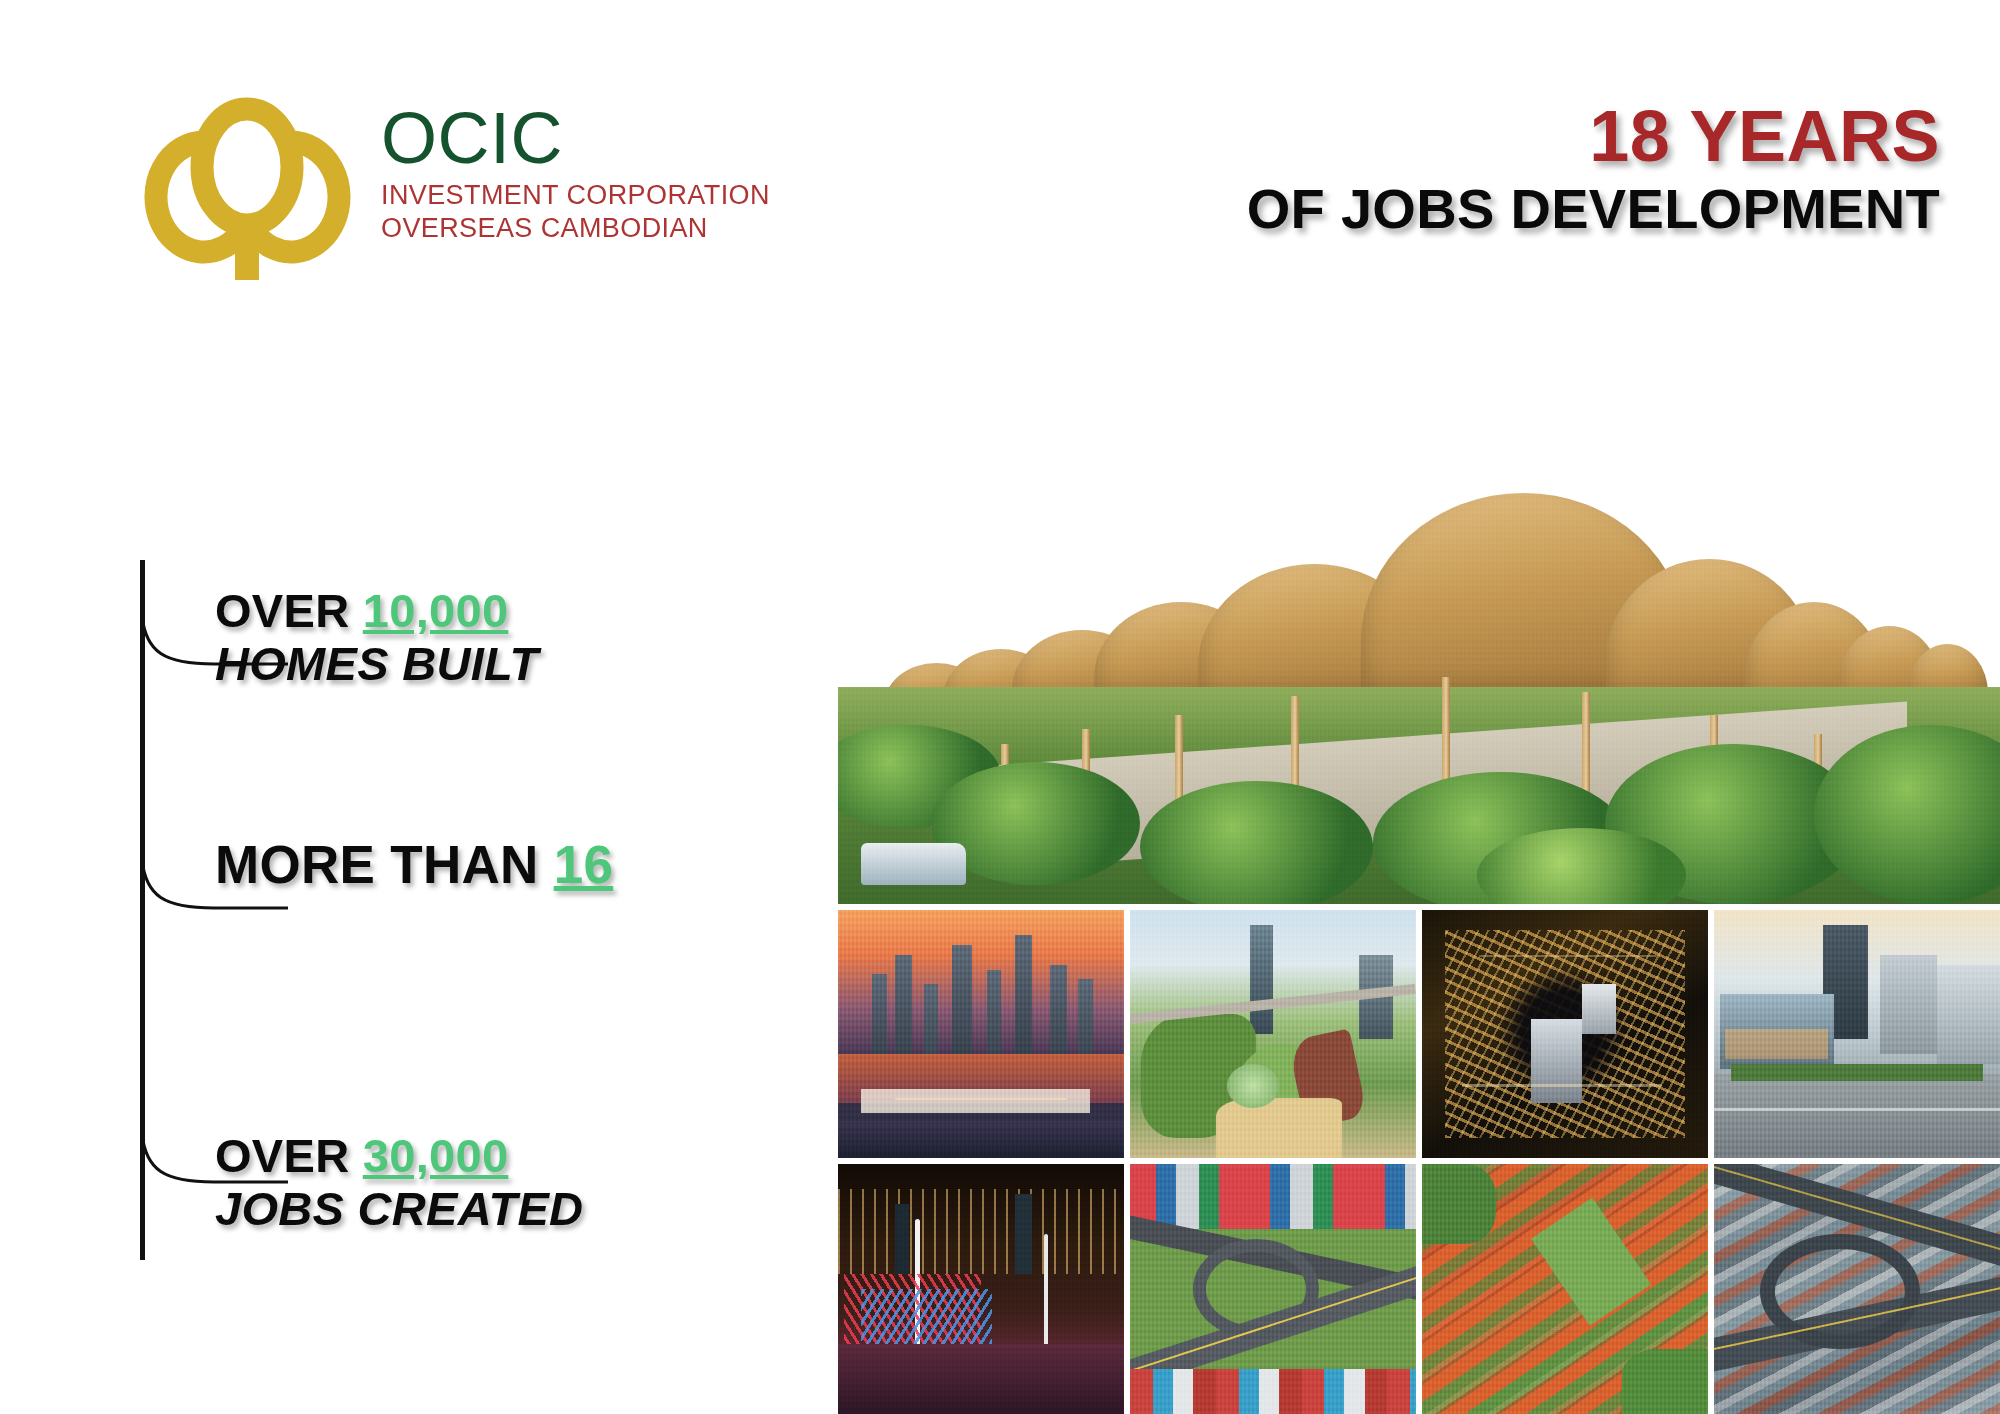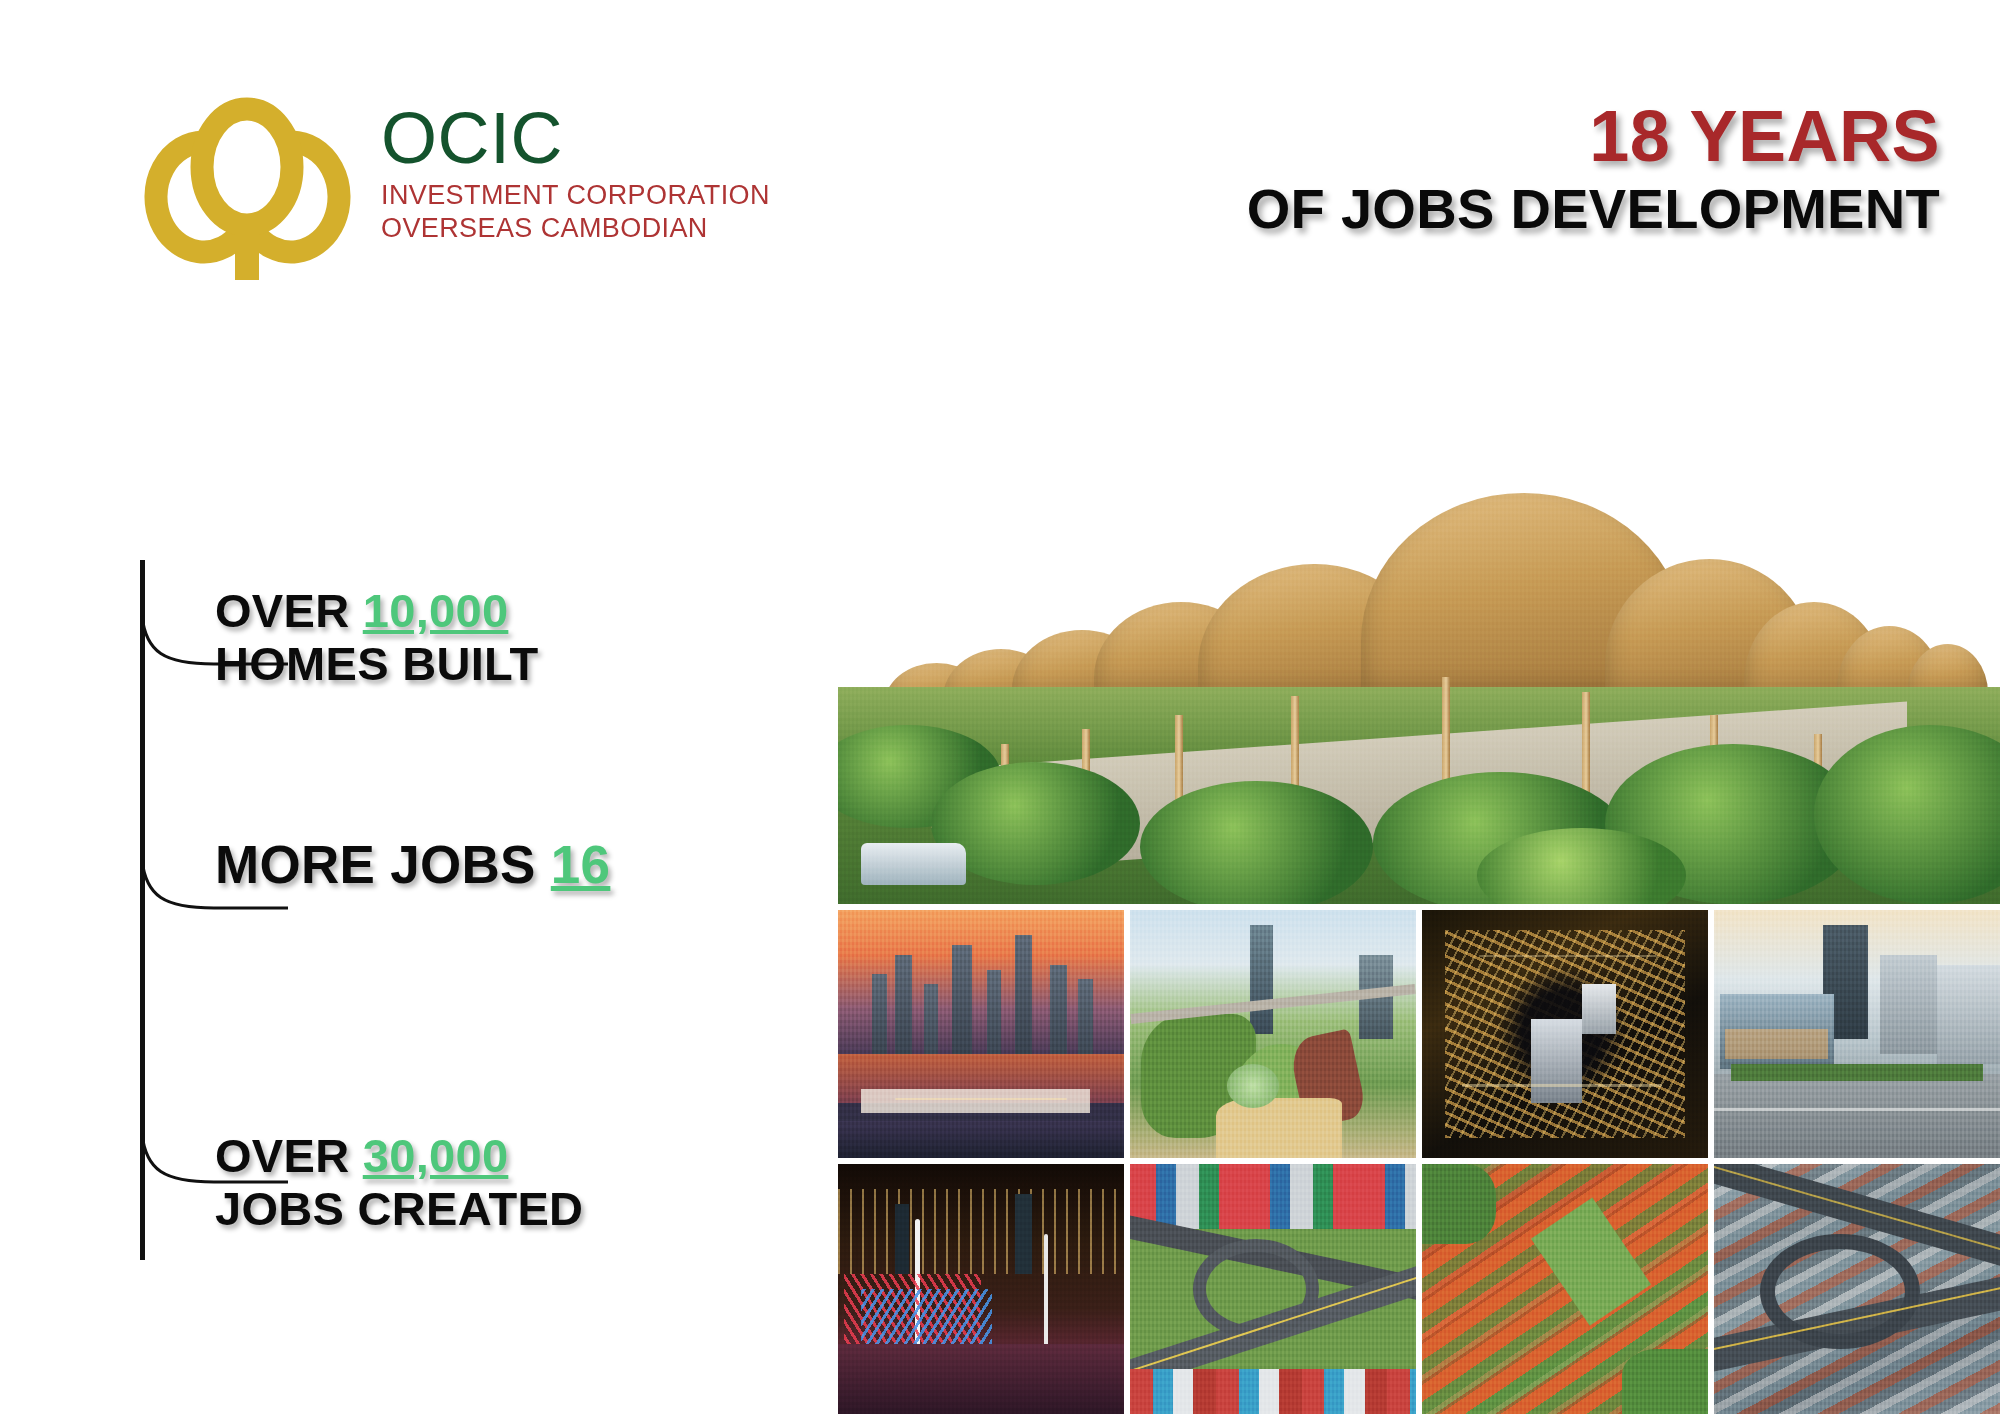--- a/index.html
+++ b/index.html
@@ -44,21 +44,21 @@
   }
 
   
   #stats { position:absolute; left:0; top:560px; width:840px; height:710px; }
   #stats-spine { position:absolute; left:140px; top:0; width:5px; height:700px; background:#111; }
   #stats-branches { position:absolute; left:138px; top:0; width:160px; height:700px; }
   .stat-block { position:absolute; left:215px; }
   .stat-line1 { font-size:47px; font-weight:700; letter-spacing:0.3px; line-height:1.12;
                 text-shadow:3px 4px 5px rgba(0,0,0,0.30); color:#0b0b0b; white-space:nowrap; }
   .stat-line2 { font-size:47px; font-weight:700; letter-spacing:0.3px; line-height:1.12;
-                text-shadow:3px 4px 5px rgba(0,0,0,0.30); color:#0b0b0b; white-space:nowrap; }
+                text-shadow:3px 4px 5px rgba(0,0,0,0.30); color:#0b0b0b; white-space:nowrap;font-style:italic; }
   .stat-num { color:#4EC77B;text-decoration:underline; }
   .stat-small { font-size:30px; font-weight:700; letter-spacing:0.4px; line-height:1.2;
                 text-shadow:2px 3px 4px rgba(0,0,0,0.30); color:#0b0b0b; white-space:nowrap; }
   #stat-0 { top:25px; }
   #stat-1 { top:275px; }
   #stat-2 { top:570px; }
   #stat-1 .stat-line1 { font-size:53px; }
 
   
   #collage { position:absolute; left:838px; top:432px; width:1162px; height:982px; }
@@ -165,21 +165,21 @@
   <div class="stat-block" id="stat-0">
     <div class="stat-line1">
       <span>OVER</span>
       <span class="stat-num">10,000</span>
     </div>
     <div class="stat-line2">HOMES BUILT</div>
   </div>
 
   <div class="stat-block" id="stat-1">
     <div class="stat-line1">
-      <span>MORE JOBS</span>
+      <span>MORE THAN</span>
       <span class="stat-num">16</span>
     </div>
   </div>
 
   <div class="stat-block" id="stat-2">
     <div class="stat-line1">
       <span>OVER</span>
       <span class="stat-num">30,000</span>
     </div>
     <div class="stat-line2">JOBS CREATED</div>

